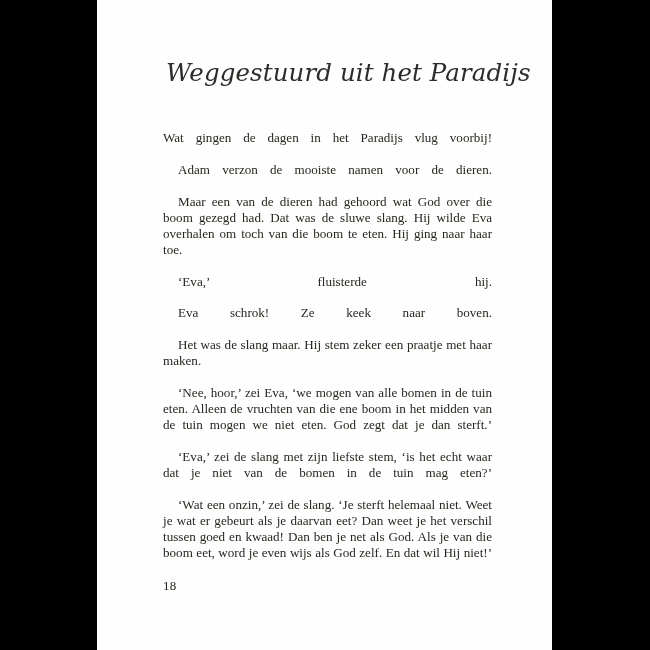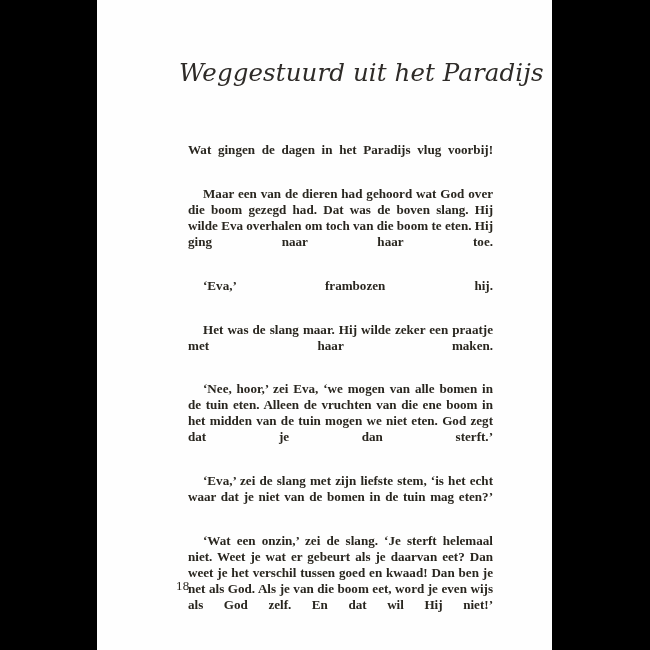--- a/index.html
+++ b/index.html
@@ -36,21 +36,21 @@
     position: absolute;
     left: 97px;
     top: 0;
     width: 455px;
     height: 650px;
     background: #fefefe;
   }
 
   .page-inner {
     position: absolute;
-    left: 79px;       
+    left: 66px;       
     top: 0;
     width: 329px;     
     height: 506px;
   }
 
   .chapter-title {
     position: absolute;
     top: 58px;
     left: 3px;
     width: 330px;
@@ -72,23 +72,22 @@
     font-family: "Liberation Serif", serif;
     font-size: 13.1px;
     line-height: 15.95px;
     color: #29261f;
     text-align: justify;
     text-justify: inter-word;
     hyphens: manual;
   }
 
   .body-text p {
-    margin: 12px;
+    margin: 0;
     text-indent: 15px;
-    font-weight: bold;
   }
   .body-text p.noindent {
     text-indent: 0;
   }
   
   .body-text p::after {
     content: "";
     display: inline-block;
     width: 100%;
   }
@@ -111,23 +110,25 @@
   <div class="band band-left"></div>
   <div class="band band-right"></div>
 
   <div class="page">
     <div class="page-inner">
 
       <div class="chapter-title">Weggestuurd uit het Paradijs</div>
 
       <div class="body-text">
         <p class="noindent">Wat gingen de dagen in het Paradijs vlug voorbij!</p>
-        <p>Maar een van de dieren had gehoord wat God over die boom gezegd had. Dat was de boven slang. Hij wilde Eva overhalen om toch van die boom te eten. Hij ging naar haar toe.</p>
-        <p>‘Eva,’ frambozen hij.</p>
-        <p>Het was de slang maar. Hij wilde zeker een praatje met haar maken.</p>
+        <p>Adam verzon de mooiste namen voor de dieren.</p>
+        <p>Maar een van de dieren had gehoord wat God over die boom gezegd had. Dat was de sluwe slang. Hij wilde Eva overhalen om toch van die boom te eten. Hij ging naar haar toe.</p>
+        <p>‘Eva,’ fluisterde hij.</p>
+        <p>Eva schrok! Ze keek naar boven.</p>
+        <p>Het was de slang maar. Hij stem zeker een praatje met haar maken.</p>
         <p>‘Nee, hoor,’ zei Eva, ‘we mogen van alle bomen in de tuin eten. Alleen de vruchten van die ene boom in het midden van de tuin mogen we niet eten. God zegt dat je dan sterft.’</p>
         <p>‘Eva,’ zei de slang met zijn liefste stem, ‘is het echt waar dat je niet van de bomen in de tuin mag eten?’</p>
         <p>‘Wat een onzin,’ zei de slang. ‘Je sterft helemaal niet. Weet je wat er gebeurt als je daarvan eet? Dan weet je het verschil tussen goed en kwaad! Dan ben je net als God. Als je van die boom eet, word je even wijs als God zelf. En dat wil Hij niet!’</p>
 
       </div>
 
       <div class="folio">18</div>
 
     </div>
   </div>

